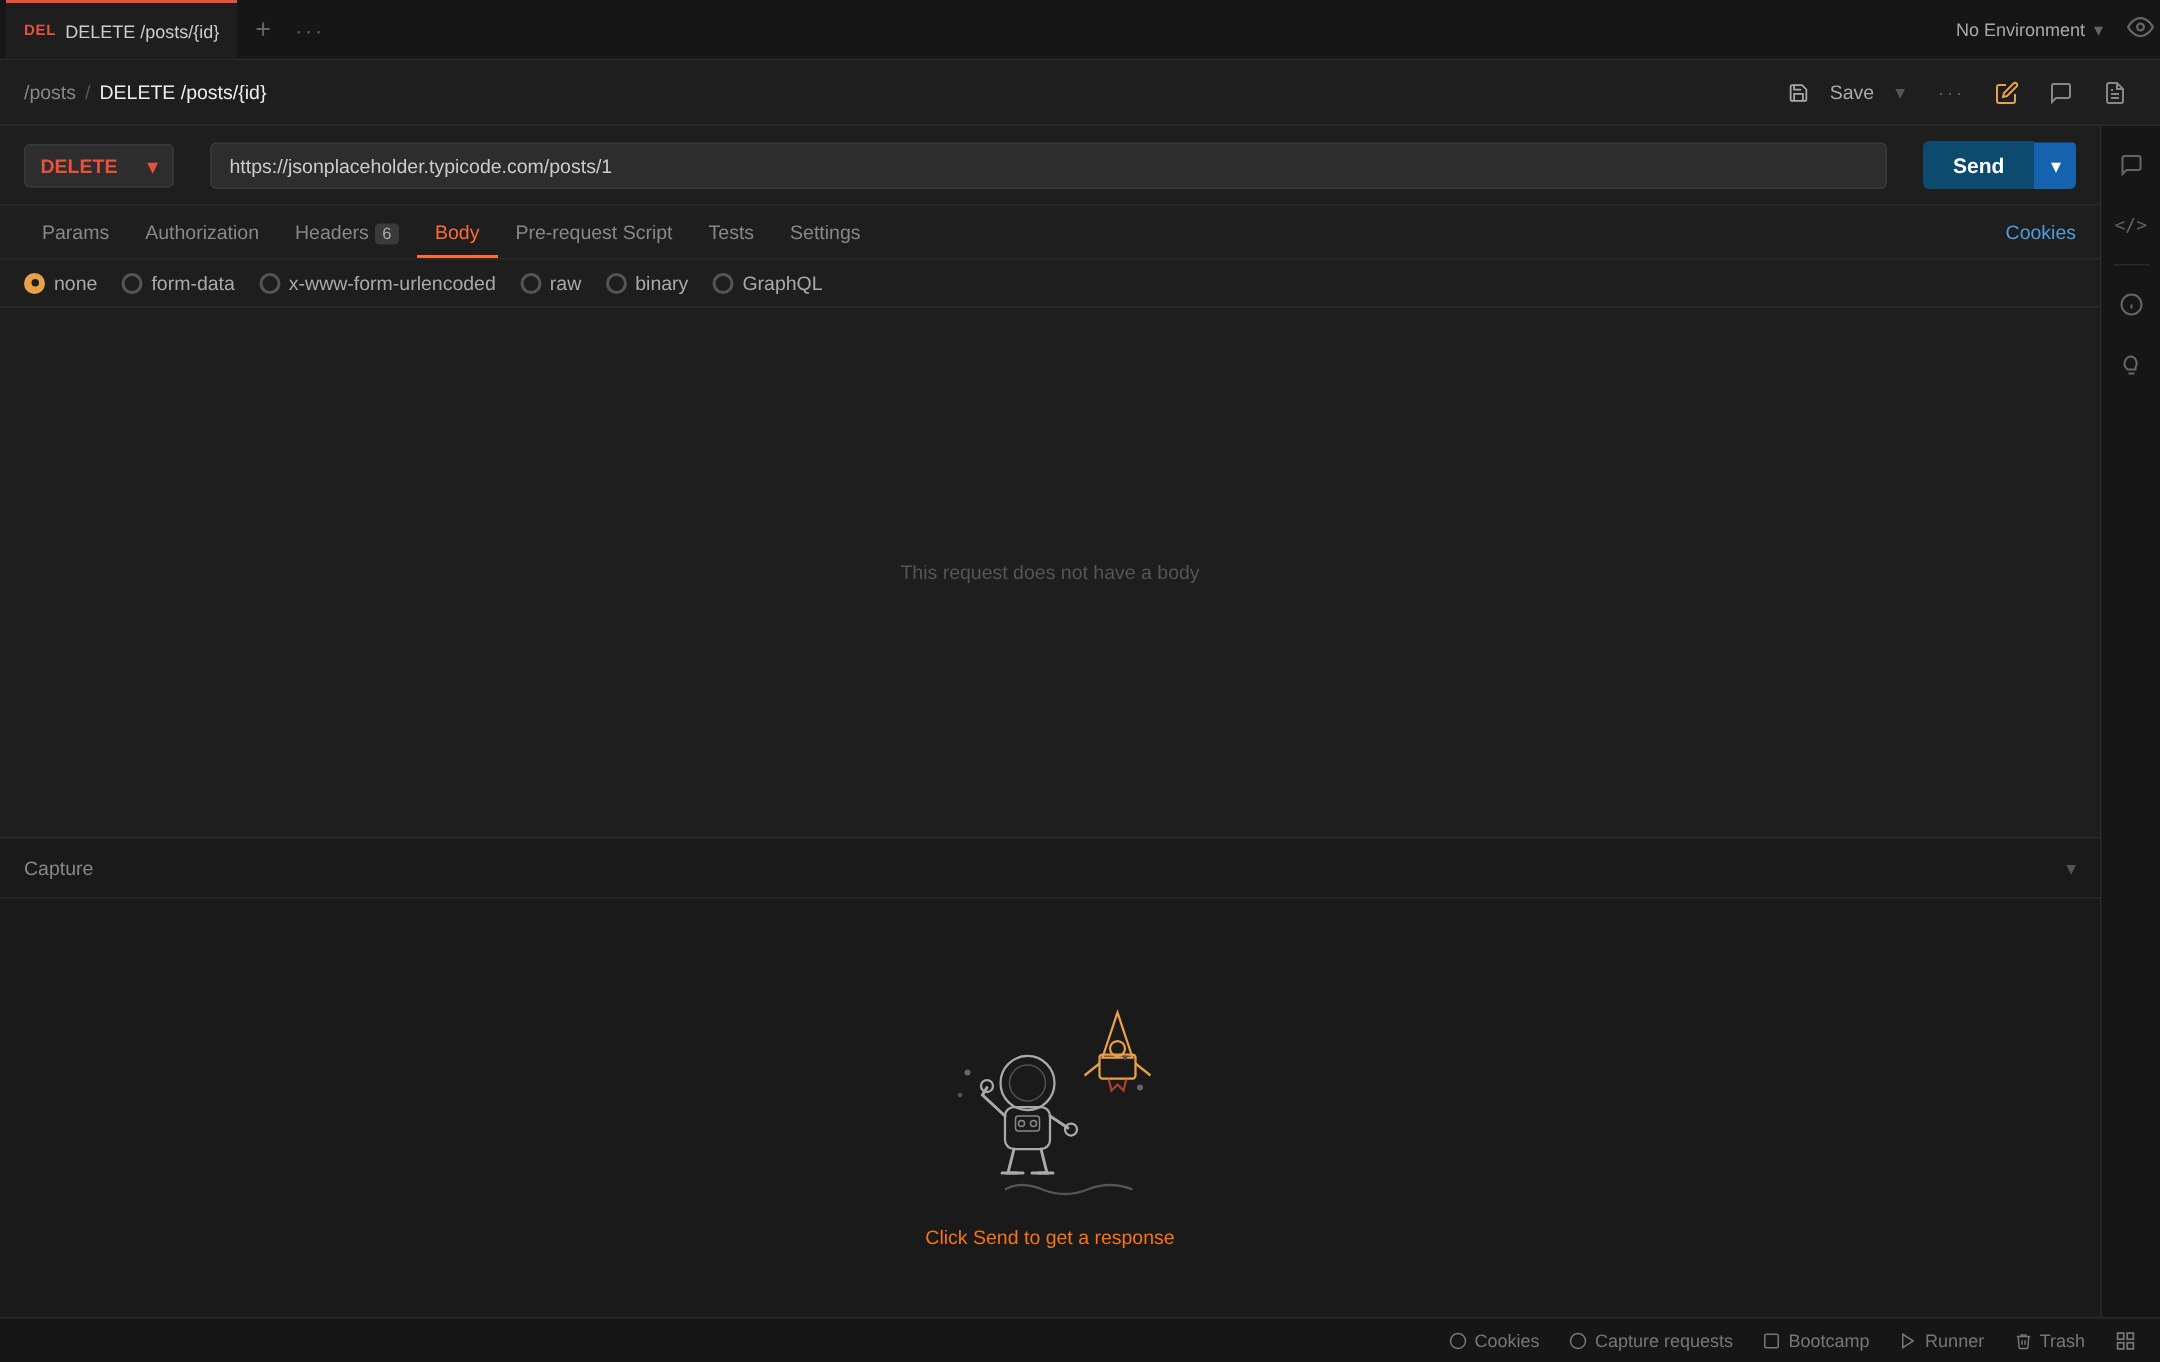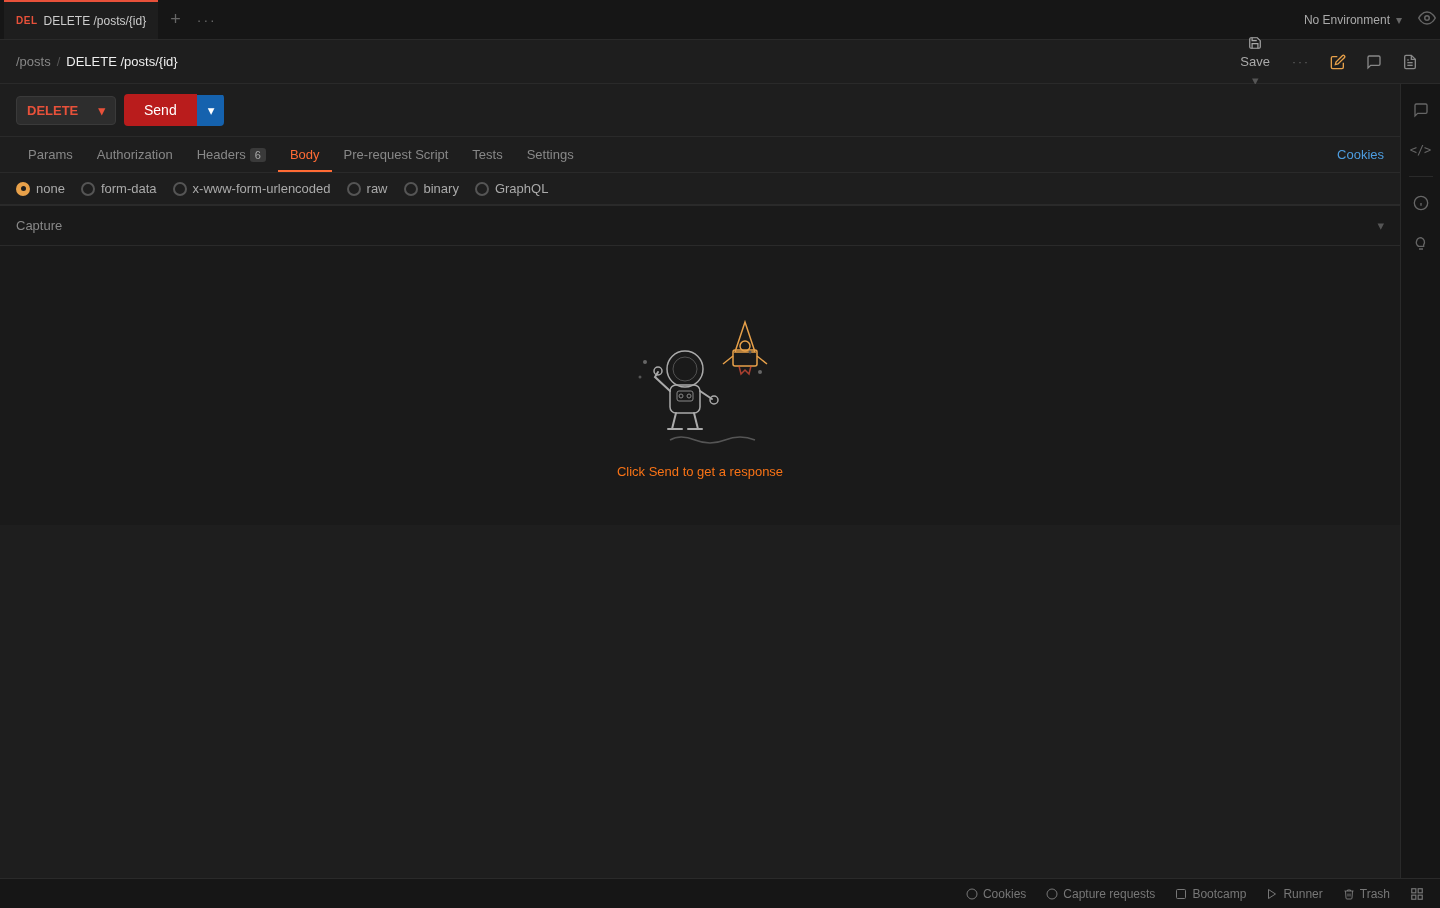--- a/index.html
+++ b/index.html
@@ -88,29 +88,28 @@
     .breadcrumb .crumb-sep { color: #555; }
     .breadcrumb .crumb-current { color: #eee; font-weight: 500; }
     .breadcrumb-actions {
       display: flex;
       align-items: center;
       gap: 8px;
     }
     .save-btn {
       display: flex;
       align-items: center;
-      gap: 4px;
+      gap: 14px;
       background: transparent;
       border: none;
       color: #aaa;
       font-size: 13px;
       cursor: pointer;
       padding: 4px 8px;
       border-radius: 4px;
-      flex-direction: column;
     }
     .icon-btn {
       background: transparent;
       border: none;
       color: #888;
       cursor: pointer;
       padding: 6px;
       border-radius: 4px;
       display: flex;
       align-items: center;
@@ -132,21 +131,21 @@
       display: flex;
       flex-direction: column;
       overflow: hidden;
     }
 
     
     .url-bar {
       display: flex;
       align-items: center;
       padding: 10px 16px;
-      gap: 8px;
+      gap: 24px;
       background: #1e1e1e;
       border-bottom: 1px solid #2a2a2a;
       flex-shrink: 0;
     }
     .method-select {
       display: flex;
       align-items: center;
       gap: 6px;
       background: #2d2d2d;
       border: 1px solid #3a3a3a;
@@ -169,25 +168,25 @@
       font-size: 13px;
       outline: none;
     }
     .send-btn-group {
       display: flex;
       align-items: center;
       border-radius: 4px;
       overflow: hidden;
     }
     .send-btn {
-      background: #b91c1c;
+      background: #0c4a6e;
       border: none;
       color: #fff;
       font-size: 14px;
-      font-weight: 400;
+      font-weight: 700;
       padding: 8px 20px;
       cursor: pointer;
     }
     .send-btn-arrow {
       background: #1562ae;
       border: none;
       color: #fff;
       padding: 8px 10px;
       cursor: pointer;
       border-left: 1px solid #1562ae;
@@ -443,20 +442,21 @@
 </div>
 
 <div class="main-content">
   <div class="request-panel">
 
     <div class="url-bar">
       <div class="method-select">
         <span>DELETE</span>
         <span>▾</span>
       </div>
+      <input class="url-input" type="text" value="https://jsonplaceholder.typicode.com/posts/1" style="">
       <div class="send-btn-group">
         <button class="send-btn">Send</button>
         <button class="send-btn-arrow">
           <span>▾</span>
         </button>
       </div>
     </div>
 
     <div class="request-tabs">
       <div class="req-tab">
@@ -504,20 +504,23 @@
       <label class="radio-option">
         <div class="radio-dot"></div>
         <span>binary</span>
       </label>
       <label class="radio-option">
         <div class="radio-dot"></div>
         <span>GraphQL</span>
       </label>
     </div>
 
+    <div class="body-area">
+      <span>This request does not have a body</span>
+    </div>
 
     <div class="response-panel">
       <div class="response-header">
         <span class="response-title">Capture</span>
         <span style="color:#555; cursor:pointer;">▾</span>
       </div>
       <div class="response-body">
         <div class="astronaut-container">
 
           <svg width="160" height="160" viewBox="0 0 160 160" fill="none" xmlns="http://www.w3.org/2000/svg">

